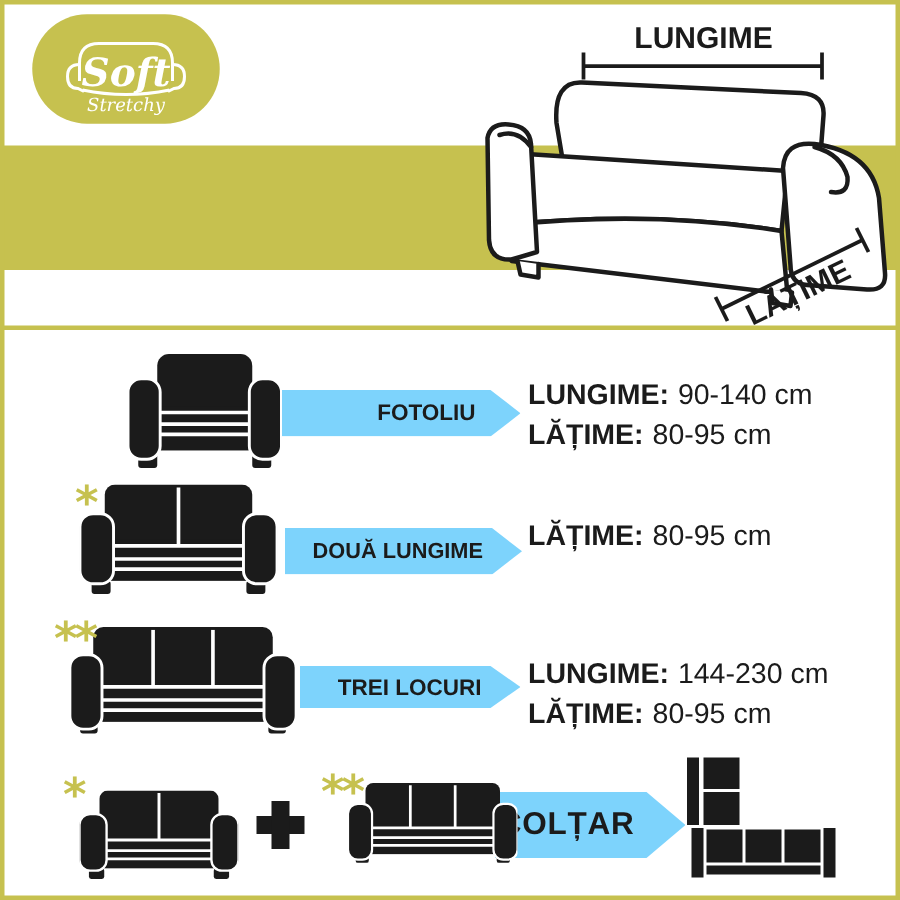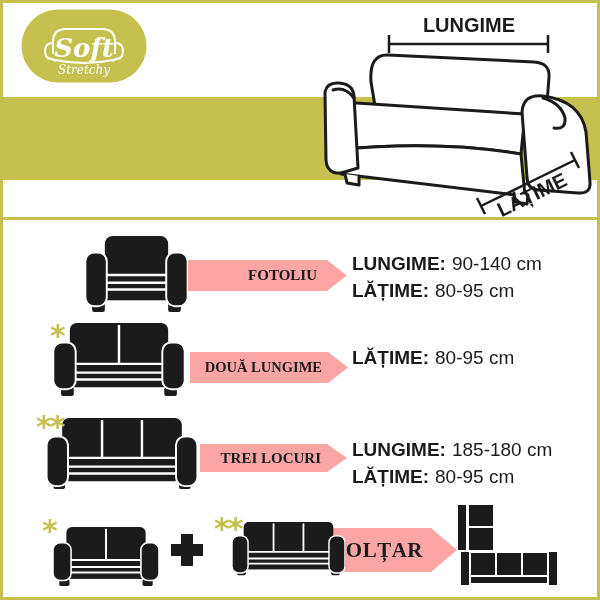--- a/index.html
+++ b/index.html
@@ -9,23 +9,23 @@
   }
   .frame{position:absolute;inset:0;border:3px solid #c6c14f;pointer-events:none;z-index:9;}
   
   .band{position:absolute;left:0;right:0;top:97px;height:83px;background:#c6c14f;z-index:0;}
   .dim-title{position:absolute;left:42px;top:121px;font-size:35px;font-weight:800;letter-spacing:.5px;z-index:2;}
   .logo{position:absolute;left:20px;top:8px;width:128px;height:76px;z-index:2;}
   .sofa-diagram{position:absolute;left:285px;top:2px;width:315px;height:216px;z-index:1;}
   .divider{position:absolute;left:0;right:0;top:217px;height:3px;background:#c6c14f;}
   
   .banner{
-    position:absolute;background:#fca5a5;z-index:1;display:flex;align-items:center;justify-content:flex-end;
+    position:absolute;background:#7dd3fc;z-index:1;display:flex;align-items:center;justify-content:flex-end;
     clip-path:polygon(0 0,calc(100% - 20px) 0,100% 50%,calc(100% - 20px) 100%,0 100%);
-    font-weight:700;color:#1b1b1b;font-family:Liberation Serif, serif;
+    font-weight:700;color:#1b1b1b;
   }
   .banner-1{left:150px;top:260px;width:197px;height:31px;font-size:15px;padding-right:0;}
   .banner-1 span{margin-right:30px;}
   .banner-2{left:190px;top:352px;width:158px;height:31px;font-size:14.5px;}
   .banner-2 span{margin-right:26px;}
   .banner-3{left:200px;top:444px;width:147px;height:28px;font-size:15px;}
   .banner-3 span{margin-right:26px;}
   .banner-4{left:330px;top:528px;width:127px;height:44px;font-size:21px;letter-spacing:.5px;
     clip-path:polygon(0 0,calc(100% - 26px) 0,100% 50%,calc(100% - 26px) 100%,0 100%);}
   .banner-4 span{margin-right:34px;}
@@ -154,21 +154,21 @@
         </g>
       <rect x="7" y="64" width="12" height="9" rx="2" fill="#1b1b1b"></rect>
       <rect x="136" y="64" width="12" height="9" rx="2" fill="#1b1b1b"></rect>
       <rect x="0" y="19" width="22" height="51" rx="9" fill="#1b1b1b" stroke="#fff" stroke-width="2"></rect>
       <rect x="133" y="19" width="22" height="51" rx="9" fill="#1b1b1b" stroke="#fff" stroke-width="2"></rect>
     </svg>
     <div class="banner banner-3">
         <span>TREI LOCURI</span>
       </div>
     <div class="spec spec-3">
-      <div class="line"><b>LUNGIME:</b><span class="val">185-180 cm</span></div>
+      <div class="line"><b>LUNGIME:</b><span class="val">144-230 cm</span></div>
       <div class="line"><b>LĂȚIME:</b><span class="val">80-95 cm</span></div>
     </div>
   </div>
 
   <div>
     <div class="star" style="left:42px;top:520px">*</div>
     <svg class="icon" style="left:53px;top:527px" width="106" height="59" viewBox="0 0 135 75">
       <rect x="17" y="0" width="101" height="50" rx="7" fill="#1b1b1b"></rect>
       <rect x="17" y="38" width="101" height="28" fill="#1b1b1b"></rect>
       <g stroke="#fff" stroke-width="2.5">

